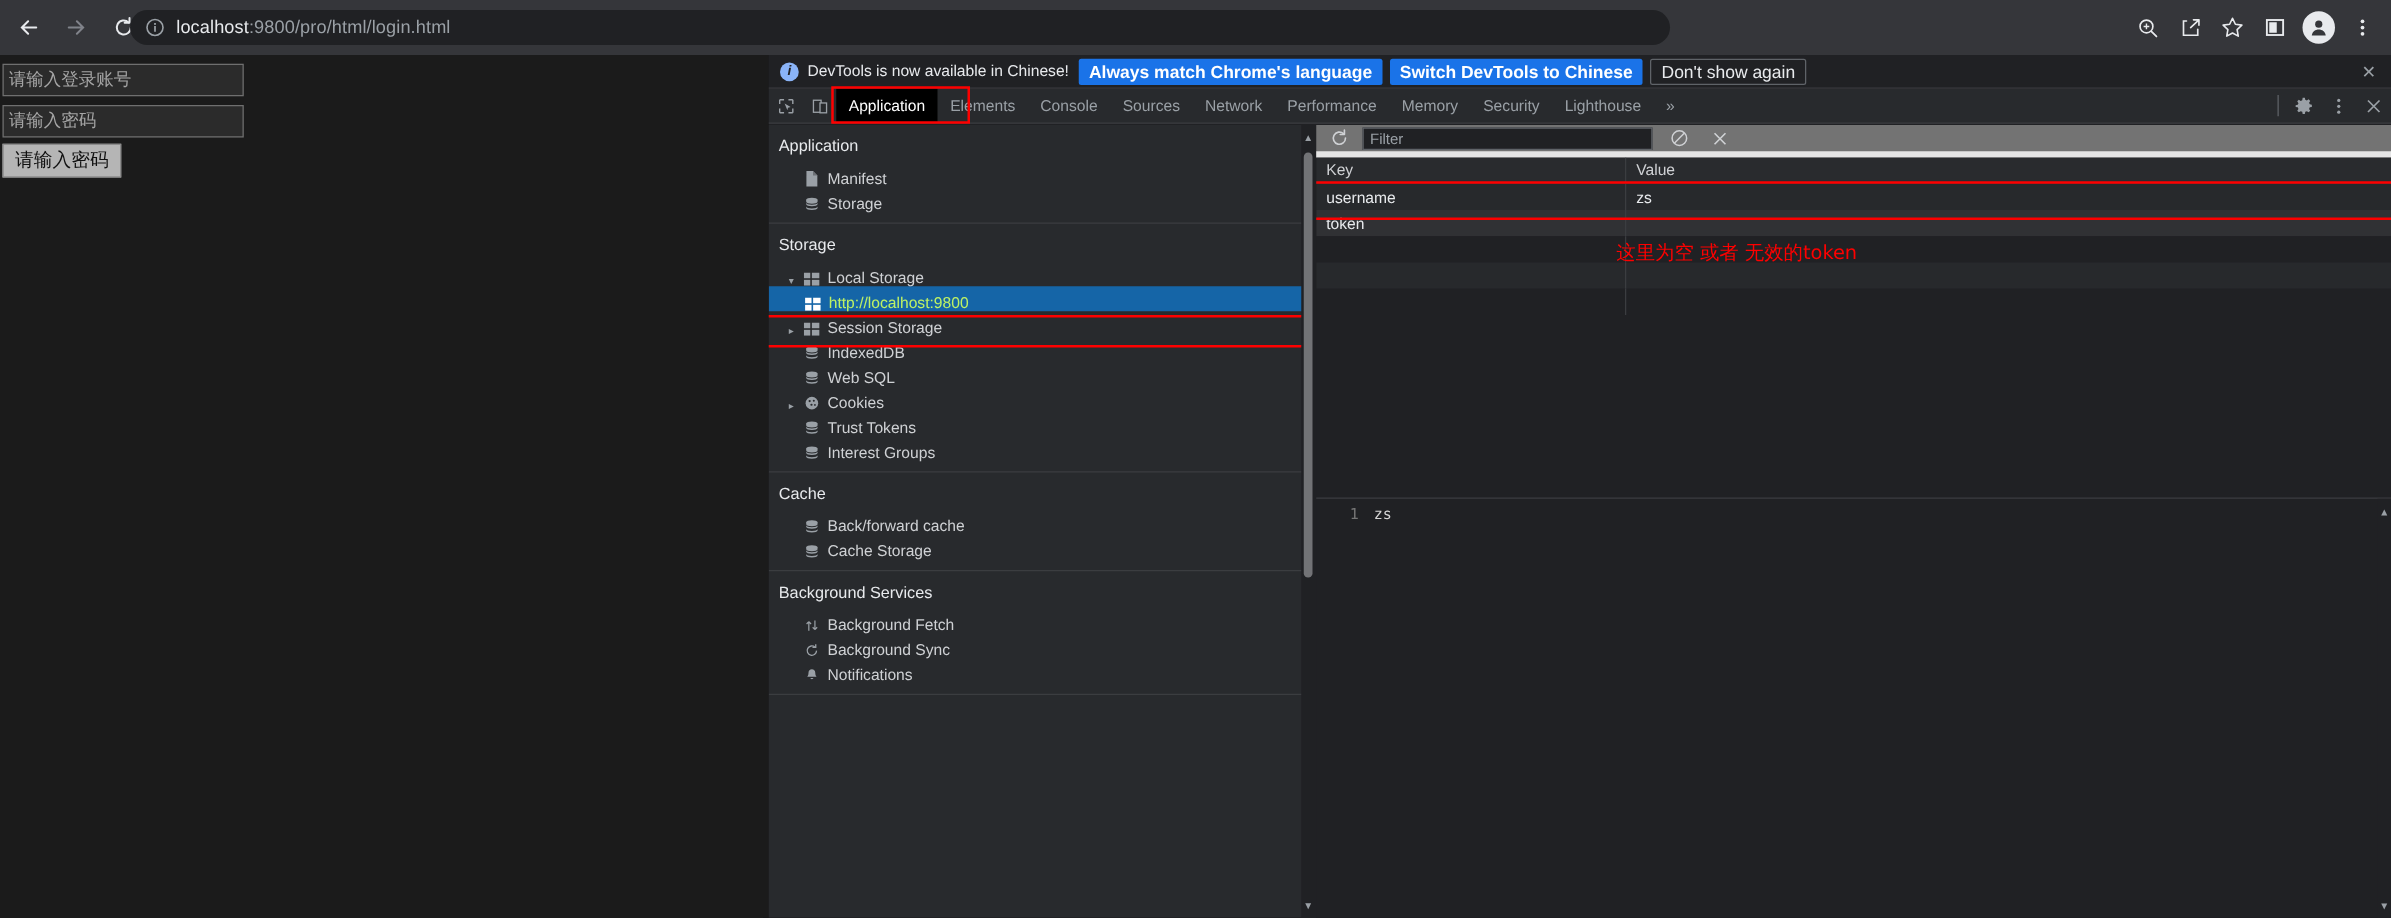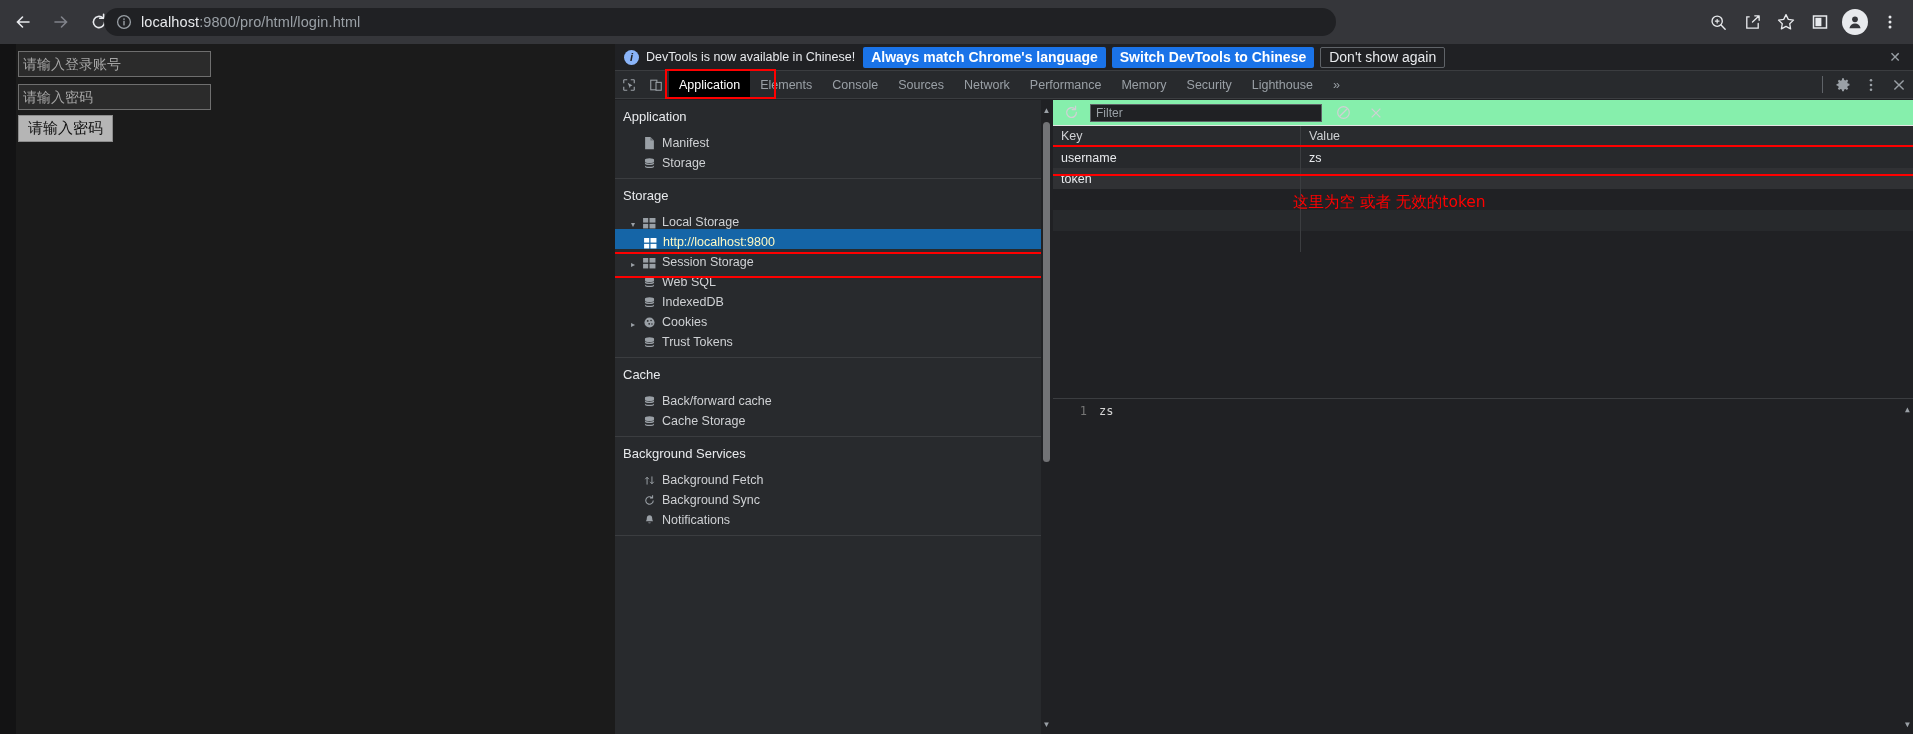--- a/index.html
+++ b/index.html
@@ -45,21 +45,21 @@
   }
   #avatar-btn {
     width: 26px; height: 26px; border-radius: 50%;
     background: #e8eaed;
     display: flex; align-items: center; justify-content: center;
     margin: 0 5px;
   }
 
   
   #page-viewport {
-    position: absolute; left: 16px; top: 44px; width: 615px; height: 690px;
+    position: absolute; left: 0; top: 44px; width: 615px; height: 690px;
     background: #1b1b1b;
   }
   .login-input {
     display: block;
     width: 193px; height: 26px;
     margin: 7px 0 0 2px;
     background: #2b2b2b;
     border: 1px solid #6f6f6f;
     color: #c0c0c0;
     font-size: 14px;
@@ -175,21 +175,21 @@
   }
   .sb-section { padding: 7px 0 8px 0; border-bottom: 1px solid #3b3d40; }
   .sb-title {
     padding: 2px 0 6px 8px; font-size: 13px; color: #e8eaed;
   }
   .sb-row {
     display: flex; align-items: flex-end; height: 20px;
     padding-left: 16px; color: #cfd1d4; white-space: nowrap;
   }
   .sb-row.indent2 { padding-left: 29px; }
-  .sb-row.selected { background: #1565a7; color: #fef9c3; }
+  .sb-row.selected { background: #1565a7; color: #bef264; }
   .sb-arrow {
     width: 12px; flex: none; font-size: 8px; color: #9aa0a6;
     display: flex; align-items: center;
   }
   .sb-ico {
     width: 19px; flex: none; display: flex; align-items: center;
     justify-content: flex-start; color: #9aa0a6;
   }
   #sb-localstorage-highlight {
     position: absolute; left: -3px; top: 152px;
@@ -210,22 +210,22 @@
     display: flex; align-items: center; justify-content: center;
   }
 
   
   #dt-storage {
     position: relative; flex: 1; height: 100%;
     background: #202124; display: flex; flex-direction: column;
   }
   #storage-toolbar {
     height: 26px; display: flex; align-items: center;
-    border-bottom: 1px solid #e5e5e5; padding: 0 6px;
-    background: #86efac;
+    border-bottom: 5px solid #e5e5e5; padding: 0 6px;
+    background: #737373;
   }
   #refresh-btn {
     width: 24px; height: 20px; display: flex; align-items: center;
     justify-content: center; color: #cfd1d4;
   }
   #filter-input {
     width: 232px; height: 18px; margin-left: 7px;
     background: #202124; border: 1px solid #5f6368;
     color: #cfd1d4; font-size: 12px; padding: 0 5px;
     font-family: "Liberation Sans", sans-serif;
@@ -502,34 +502,34 @@
         <div class="sb-row">
           <span class="sb-arrow"></span>
           <span class="sb-ico">
             <svg width="13" height="13" viewBox="0 0 16 16">
                 <ellipse cx="8" cy="3.4" rx="5.6" ry="2" fill="#9aa0a6"></ellipse>
                 <path d="M2.4 6.3c0 1.1 2.5 2 5.6 2s5.6-.9 5.6-2v1.6c0 1.1-2.5 2-5.6 2s-5.6-.9-5.6-2z" fill="#9aa0a6"></path>
                 <path d="M2.4 10c0 1.1 2.5 2 5.6 2s5.6-.9 5.6-2v1.6c0 1.1-2.5 2-5.6 2s-5.6-.9-5.6-2z" fill="#9aa0a6"></path>
                 <path d="M2.4 3.4v2.1c0 1.1 2.5 2 5.6 2s5.6-.9 5.6-2V3.4" fill="#9aa0a6"></path>
               </svg>
           </span>
-          <span>Web SQL</span>
+          <span>IndexedDB</span>
         </div>
 
         <div class="sb-row">
           <span class="sb-arrow"></span>
           <span class="sb-ico">
             <svg width="13" height="13" viewBox="0 0 16 16">
                 <ellipse cx="8" cy="3.4" rx="5.6" ry="2" fill="#9aa0a6"></ellipse>
                 <path d="M2.4 6.3c0 1.1 2.5 2 5.6 2s5.6-.9 5.6-2v1.6c0 1.1-2.5 2-5.6 2s-5.6-.9-5.6-2z" fill="#9aa0a6"></path>
                 <path d="M2.4 10c0 1.1 2.5 2 5.6 2s5.6-.9 5.6-2v1.6c0 1.1-2.5 2-5.6 2s-5.6-.9-5.6-2z" fill="#9aa0a6"></path>
                 <path d="M2.4 3.4v2.1c0 1.1 2.5 2 5.6 2s5.6-.9 5.6-2V3.4" fill="#9aa0a6"></path>
               </svg>
           </span>
-          <span>IndexedDB</span>
+          <span>Web SQL</span>
         </div>
 
         <div class="sb-row">
           <span class="sb-arrow">▸</span>
           <span class="sb-ico">
             <svg width="13" height="13" viewBox="0 0 16 16">
                 <circle cx="8" cy="8" r="6.2" fill="#9aa0a6"></circle>
                 <circle cx="5.8" cy="6" r="1.1" fill="#282a2d"></circle>
                 <circle cx="9.9" cy="5.6" r="1" fill="#282a2d"></circle>
                 <circle cx="7.6" cy="9.6" r="1.1" fill="#282a2d"></circle>
@@ -545,20 +545,32 @@
             <svg width="13" height="13" viewBox="0 0 16 16">
                 <ellipse cx="8" cy="3.4" rx="5.6" ry="2" fill="#9aa0a6"></ellipse>
                 <path d="M2.4 6.3c0 1.1 2.5 2 5.6 2s5.6-.9 5.6-2v1.6c0 1.1-2.5 2-5.6 2s-5.6-.9-5.6-2z" fill="#9aa0a6"></path>
                 <path d="M2.4 10c0 1.1 2.5 2 5.6 2s5.6-.9 5.6-2v1.6c0 1.1-2.5 2-5.6 2s-5.6-.9-5.6-2z" fill="#9aa0a6"></path>
                 <path d="M2.4 3.4v2.1c0 1.1 2.5 2 5.6 2s5.6-.9 5.6-2V3.4" fill="#9aa0a6"></path>
               </svg>
           </span>
           <span>Trust Tokens</span>
         </div>
 
+        <div class="sb-row">
+          <span class="sb-arrow"></span>
+          <span class="sb-ico">
+            <svg width="13" height="13" viewBox="0 0 16 16">
+                <ellipse cx="8" cy="3.4" rx="5.6" ry="2" fill="#9aa0a6"></ellipse>
+                <path d="M2.4 6.3c0 1.1 2.5 2 5.6 2s5.6-.9 5.6-2v1.6c0 1.1-2.5 2-5.6 2s-5.6-.9-5.6-2z" fill="#9aa0a6"></path>
+                <path d="M2.4 10c0 1.1 2.5 2 5.6 2s5.6-.9 5.6-2v1.6c0 1.1-2.5 2-5.6 2s-5.6-.9-5.6-2z" fill="#9aa0a6"></path>
+                <path d="M2.4 3.4v2.1c0 1.1 2.5 2 5.6 2s5.6-.9 5.6-2V3.4" fill="#9aa0a6"></path>
+              </svg>
+          </span>
+          <span>Interest Groups</span>
+        </div>
       </div>
 
       <div class="sb-section">
         <div class="sb-title">Cache</div>
         <div class="sb-row">
           <span class="sb-arrow"></span>
           <span class="sb-ico">
             <svg width="13" height="13" viewBox="0 0 16 16">
                 <ellipse cx="8" cy="3.4" rx="5.6" ry="2" fill="#9aa0a6"></ellipse>
                 <path d="M2.4 6.3c0 1.1 2.5 2 5.6 2s5.6-.9 5.6-2v1.6c0 1.1-2.5 2-5.6 2s-5.6-.9-5.6-2z" fill="#9aa0a6"></path>

